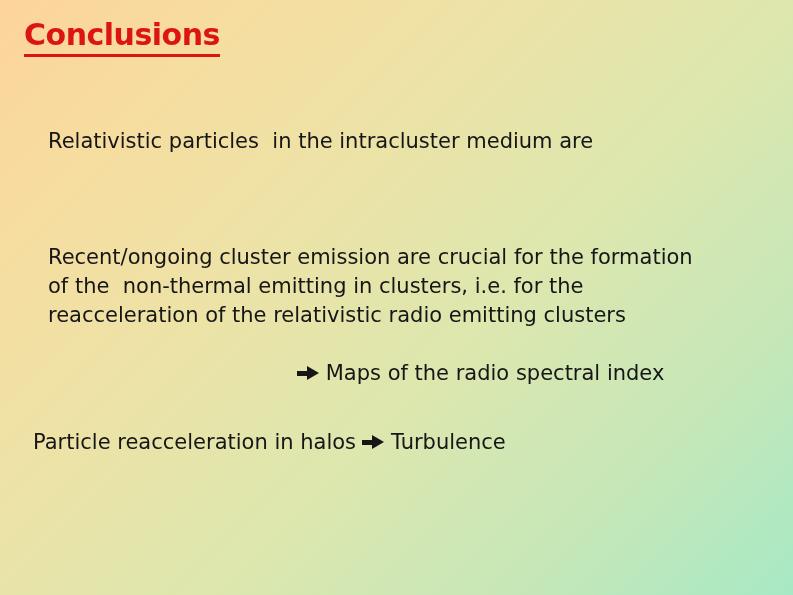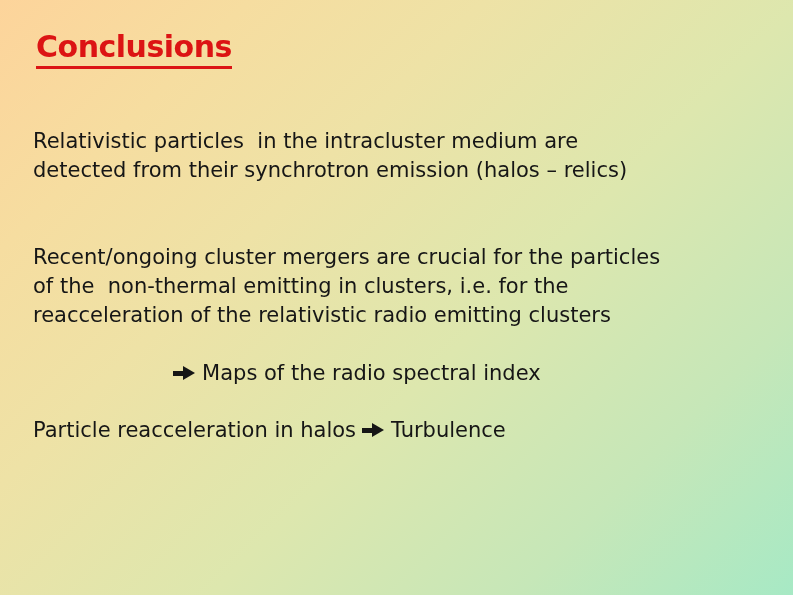--- a/index.html
+++ b/index.html
@@ -18,45 +18,47 @@
       #dde7ae 58%,
       #c6e7b8 80%,
       #a7e9c5 100%);
     font-family: "DejaVu Sans", sans-serif;
     color: #161616;
   }
   .title {
     position: absolute;
     top: 18px;
     left: 24px;
-    margin: 12px;
+    margin: 0;
     font-size: 30px;
     font-weight: bold;
     letter-spacing: -0.5px;
     color: #dc1414;
     display: inline-block;
     border-bottom: 3px solid #dc1414;
     padding-bottom: 3px;
     line-height: 1.1;
   }
   .para {
     position: absolute;
     left: 33px;
     right: 20px;
     font-size: 21px;
     line-height: 29px;
   }
   .para .line {
     white-space: pre-wrap;
+    margin-left: 15px;
   }
   .p1 { top: 127px; }
   .p2 { top: 243px; }
-  .p3 { top: 416px; }
+  .p3 { top: 428px; }
   .indent-line {
     padding-left: 100px;
+    text-align: center;
   }
   .arrow {
     position: relative;
     display: inline-block;
     width: 22px;
     height: 15px;
     vertical-align: -1px;
     margin-right: 7px;
   }
   .arrow .stem {
@@ -84,25 +86,24 @@
 </style>
 </head>
 <body>
 
 <div class="slide">
 
   <h1 class="title">Conclusions</h1>
 
   <div class="para p1">
     <div class="line">Relativistic particles  in the intracluster medium are</div>
-    <div class="line">detected from their synchrotron emission (halos – relics)</div>
   </div>
 
   <div class="para p2">
-    <div class="line">Recent/ongoing cluster mergers are crucial for the particles</div>
+    <div class="line">Recent/ongoing cluster emission are crucial for the formation</div>
     <div class="line">of the  non-thermal emitting in clusters, i.e. for the</div>
     <div class="line">reacceleration of the relativistic radio emitting clusters</div>
     <div class="line indent-line">
       <span class="arrow"><span class="stem"></span><span class="head"></span></span><span>Maps of the radio spectral index</span>
     </div>
   </div>
 
   <div class="para p3">
     <span>Particle reacceleration in halos</span><span class="arrow"><span class="stem"></span><span class="head"></span></span><span>Turbulence</span>
   </div>

